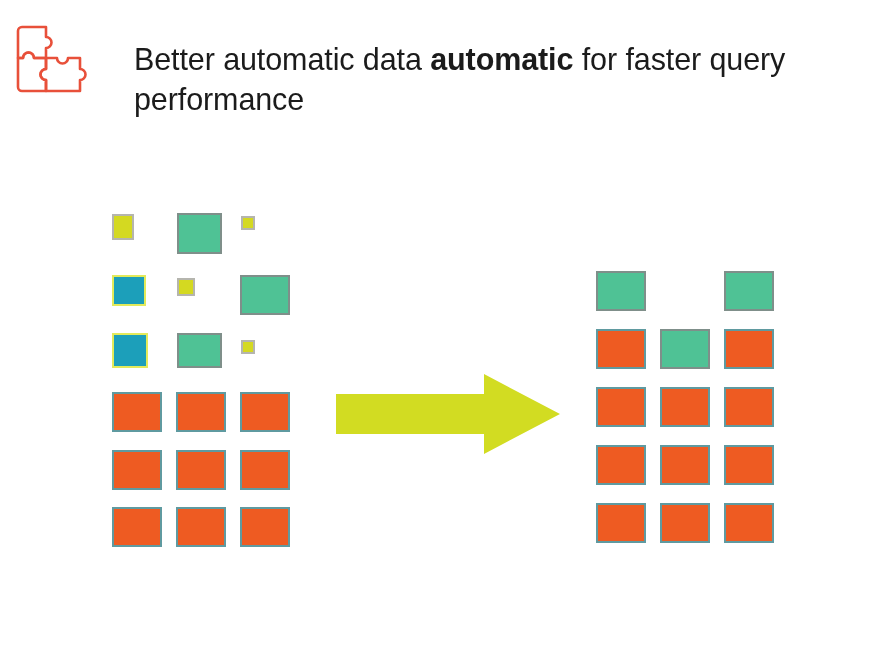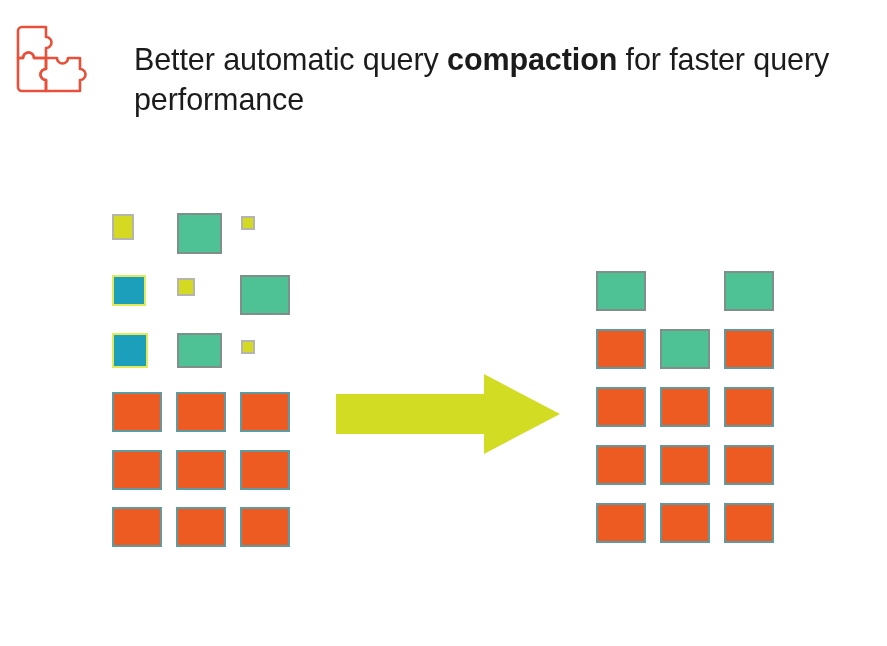--- a/index.html
+++ b/index.html
@@ -78,21 +78,21 @@
                  a4 4 0 0 1 -4 -4 v-29 z"></path>
 
         <path d="M38 41 h11 a5.5 5.5 0 1 0 11 0 h12 v11
                  a5.5 5.5 0 1 1 0 11 v11 h-34 v-11
                  a5.5 5.5 0 1 1 0 -11 v-11 z"></path>
       </g>
     </svg>
   </div>
 
   <h1 id="slide-title">
-    <span>Better automatic query </span><span class="em">compaction</span><span> for faster query performance</span>
+    <span>Better automatic data </span><span class="em">automatic</span><span> for faster query performance</span>
   </h1>
 </div>
 
 <div id="diagram">
 
   <div id="left-grid">
       <div class="cell" style="left: 112px; top: 214px; width: 22px; height: 26px; background: rgb(212, 217, 33); border: 2px solid rgb(181, 181, 174);"></div>
       <div class="cell" style="left: 177px; top: 213px; width: 45px; height: 41px; background: rgb(79, 194, 149); border: 2px solid rgb(127, 143, 138);"></div>
       <div class="cell" style="left: 241px; top: 216px; width: 14px; height: 14px; background: rgb(212, 217, 33); border: 2px solid rgb(181, 181, 174);"></div>
       <div class="cell" style="left: 112px; top: 275px; width: 34px; height: 31px; background: rgb(28, 159, 186); border: 2px solid rgb(227, 234, 90);"></div>

